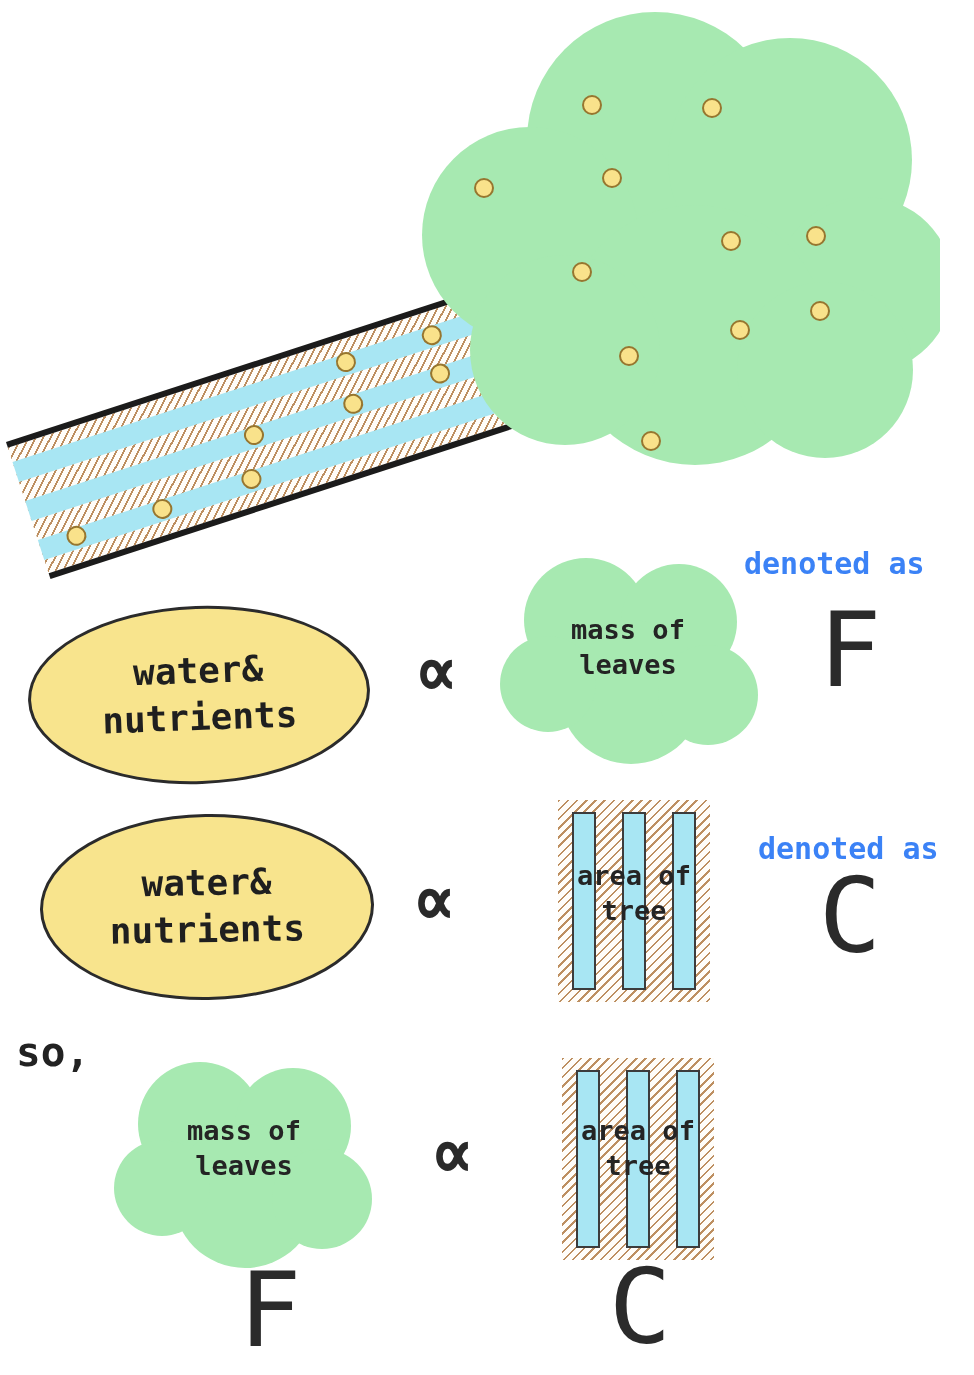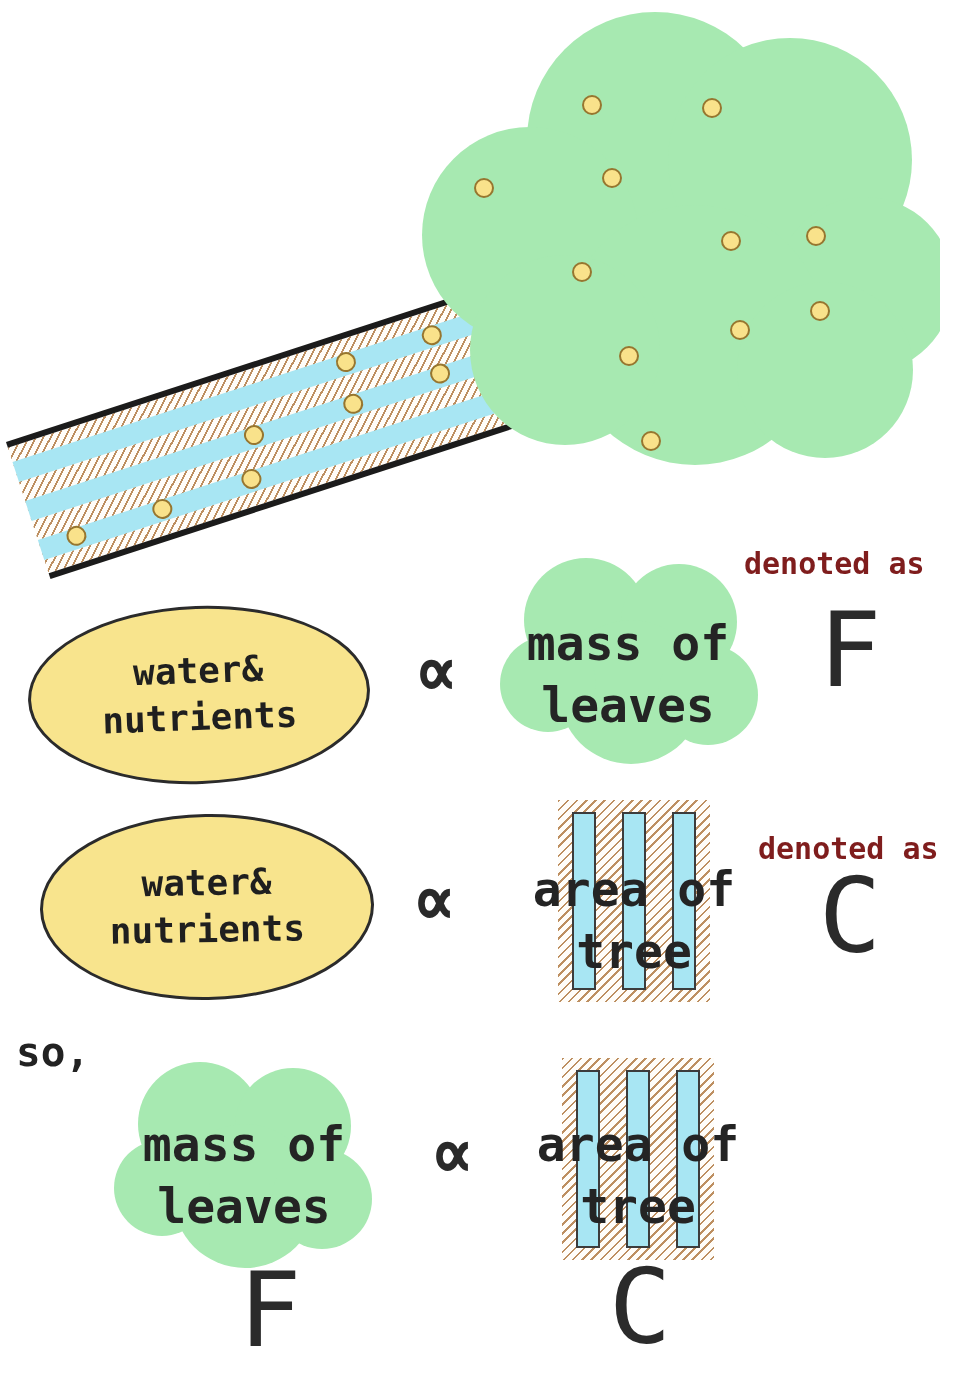--- a/index.html
+++ b/index.html
@@ -28,24 +28,24 @@
   
   .bubble {
     position:absolute; border-radius:50%; background:#f8e48d;
     border:3px solid #2b2b2b; box-sizing:border-box;
     display:flex; flex-direction:column; justify-content:center; align-items:center;
     font-weight:bold; font-size:36px; line-height:1.3; text-align:center;
   }
   .cloud-svg { position:absolute; }
   .cloud-label, .area-label {
     position:absolute; text-align:center; font-weight:bold;
-    font-size:48px; line-height:1.3; color:#242424;
+    font-size:27px; line-height:1.3; color:#242424;
   }
   .prop { position:absolute; font-weight:bold; font-size:74px; line-height:1; color:#2a2a2a; }
-  .denoted { position:absolute; font-weight:bold; font-size:30px; color:#7f1d1d; }
+  .denoted { position:absolute; font-weight:bold; font-size:30px; color:#3b82f6; }
   .bigletter { position:absolute; font-size:104px; font-weight:400; line-height:1; color:#2b2b2b; width:80px; text-align:center; }
   .areabox {
     position:absolute; width:152px; height:202px;
     background-color:#fffdf9;
     background-image:repeating-linear-gradient(135deg,
       rgba(178,124,70,0.85) 0px, rgba(178,124,70,0.85) 1.8px,
       transparent 1.8px, transparent 6.5px);
   }
   .bar {
     position:absolute; top:12px; bottom:12px; width:20px;

